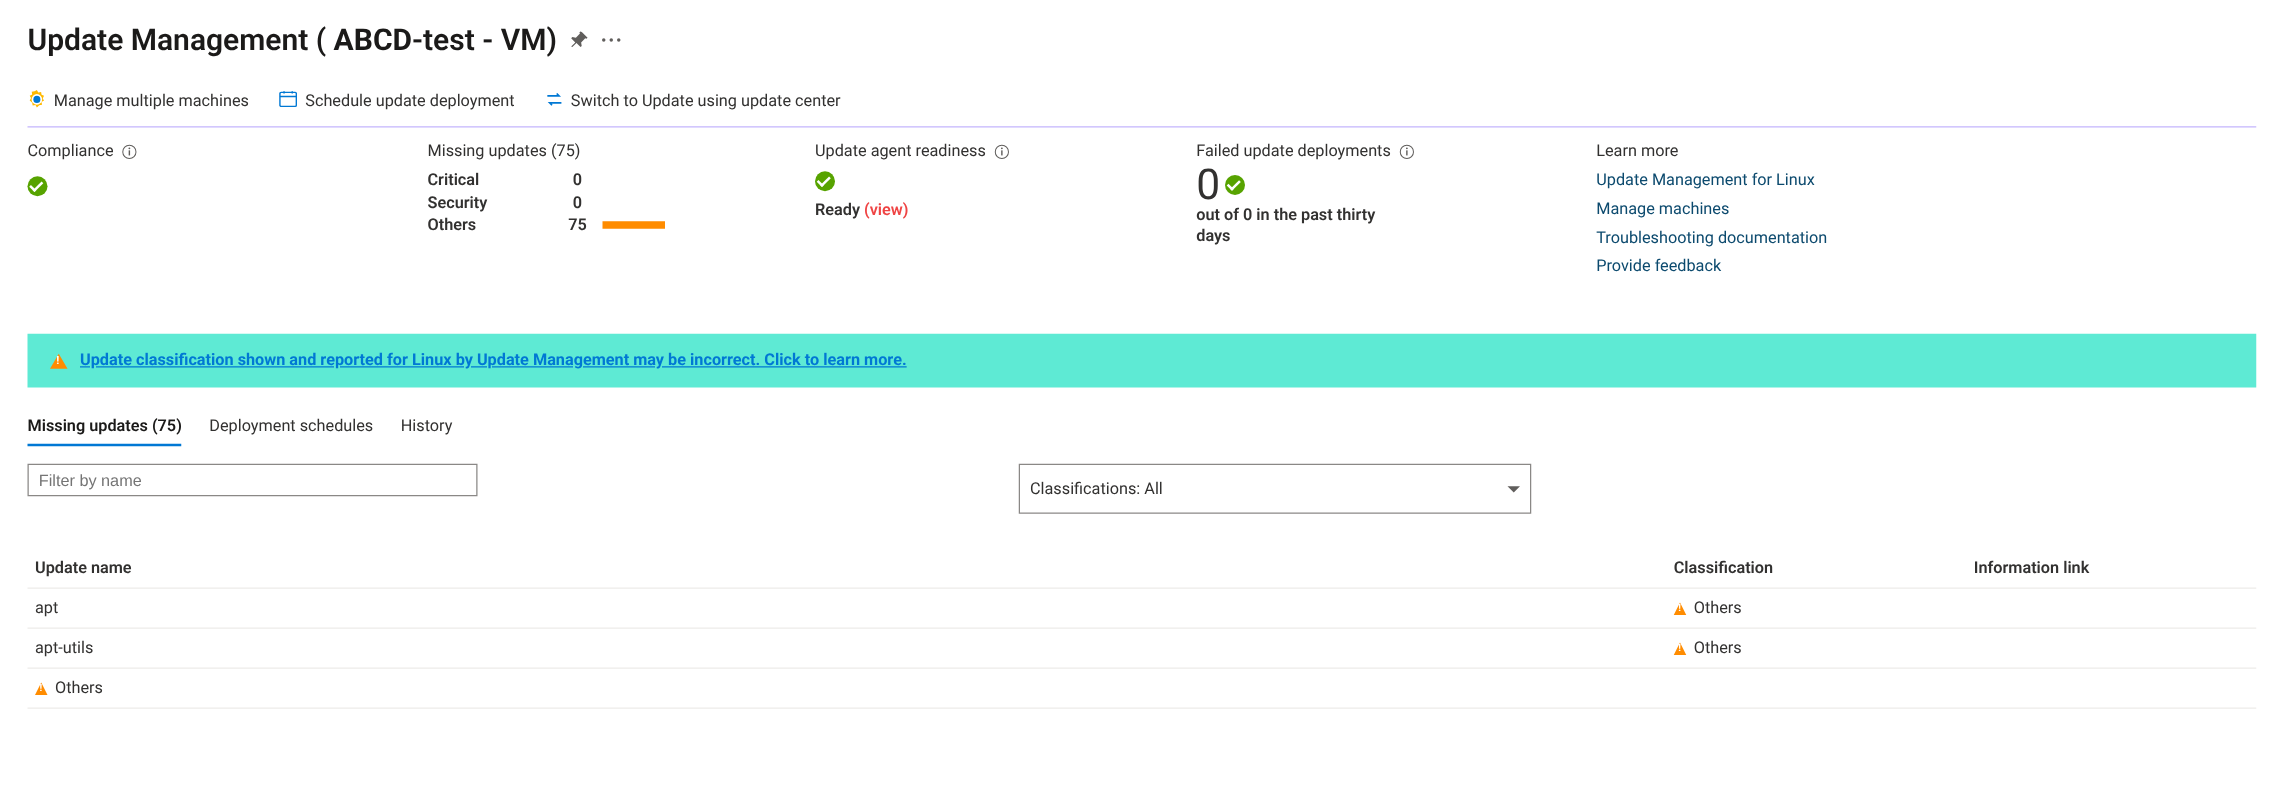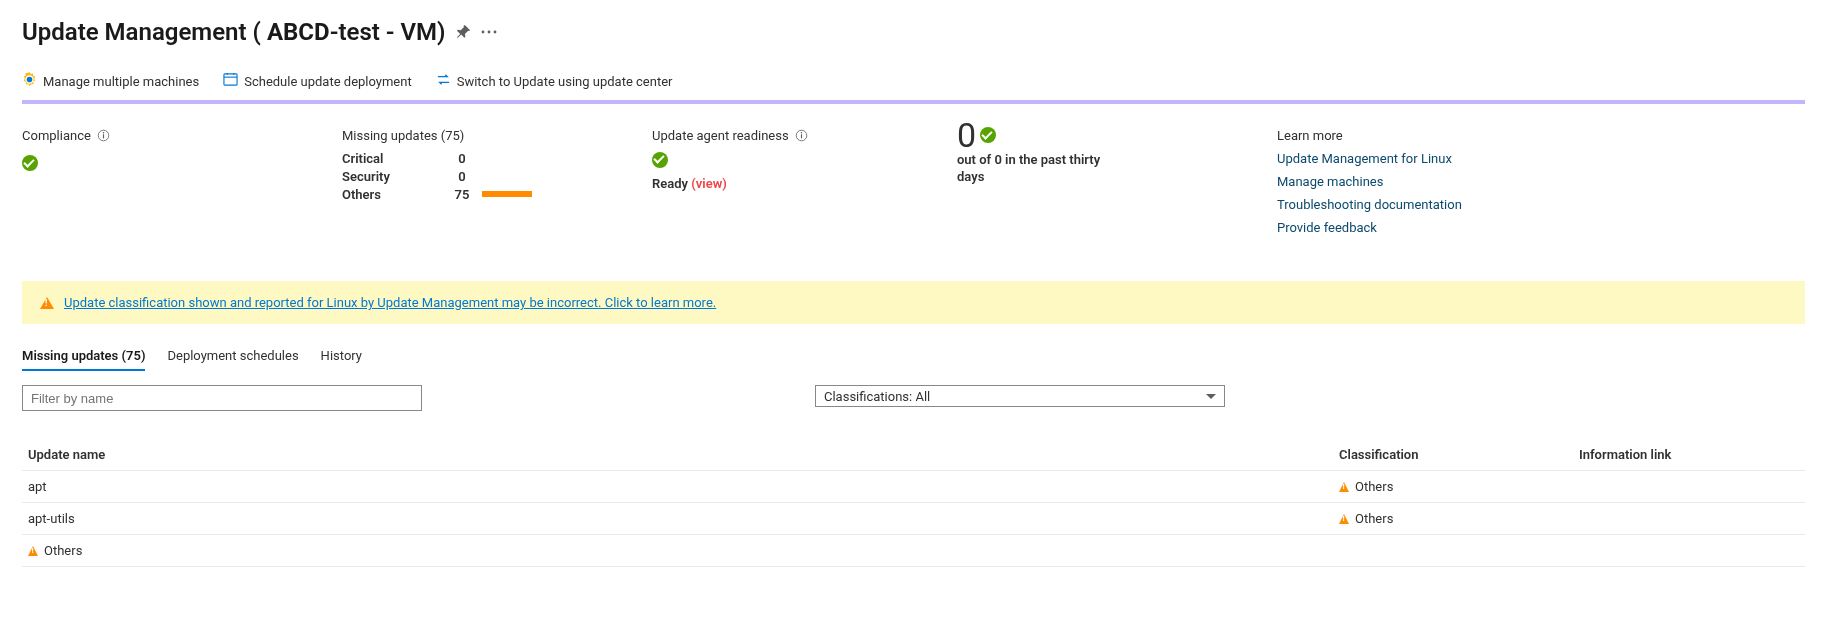--- a/index.html
+++ b/index.html
@@ -33,21 +33,21 @@
     align-items: center;
     color: #605e5c;
   }
   
   .toolbar {
     display: flex;
     align-items: center;
     gap: 24px;
     margin-top: 26px;
     padding-bottom: 10px;
-    border-bottom: 4px solid #c4b5fd;
+    border-bottom: 1px solid #c4b5fd;
   }
   .toolbar-item {
     display: inline-flex;
     align-items: center;
     gap: 6px;
     cursor: pointer;
     color: #323130;
   }
   
   .summary {
@@ -56,21 +56,20 @@
     gap: 0;
     margin-top: 12px;
     padding-bottom: 18px;
   }
   .card-title {
     font-size: 13px;
     color: #323130;
     display: flex;
     align-items: center;
     gap: 6px;
-    margin-top: 12px;
   }
   .info-icon {
     display: inline-flex;
     color: #605e5c;
   }
   .check-badge {
     display: inline-block;
     width: 16px;
     height: 16px;
     background: #57a300;
@@ -108,26 +107,27 @@
   .learn-list a {
     display: block;
     color: #0c4a6e;
     text-decoration: none;
     margin-bottom: 8px;
     cursor: pointer;
     font-size: 13px;
   }
   
   .banner {
-    background: #fef9c3;
+    background: #5eead4;
     padding: 14px 18px;
     display: flex;
     align-items: center;
     gap: 10px;
     margin-top: 20px;
+    font-weight: bold;
   }
   .warn-icon {
     width: 0; height: 0;
     border-left: 7px solid transparent;
     border-right: 7px solid transparent;
     border-bottom: 12px solid #ff8c00;
     position: relative;
     display: inline-block;
   }
   .warn-icon::after {
@@ -156,29 +156,29 @@
     color: #1b1a19;
   }
   
   .filter-row {
     display: flex;
     justify-content: space-between;
     margin-top: 14px;
     gap: 20px;
   }
   .filter-name {
-    width: 400px;
+    width: 360px;
     height: 26px;
     border: 1px solid #8a8886;
     padding: 2px 8px;
     font-size: 13px;
   }
   .classif {
     width: 410px;
-    height: 22px;
+    height: 40px;
     border: 1px solid #8a8886;
     display: flex;
     align-items: center;
     justify-content: space-between;
     padding: 2px 8px;
     cursor: pointer;
     user-select: none;
     margin-right: 580px;
   }
   
@@ -318,20 +318,30 @@
       </span>
     </div>
     <div style="margin-top:8px;"><span class="check-badge"></span></div>
     <div class="ready-line">
       <span>Ready</span>
       <span class="view-link">(view)</span>
     </div>
   </div>
 
   <div class="card card-failed">
+    <div class="card-title">
+      <span>Failed update deployments</span>
+      <span class="info-icon">
+        <svg width="13" height="13" viewBox="0 0 16 16">
+            <circle cx="8" cy="8" r="6.5" fill="none" stroke="currentColor"></circle>
+            <rect x="7.3" y="6.5" width="1.4" height="5" fill="currentColor"></rect>
+            <circle cx="8" cy="4.5" r="0.9" fill="currentColor"></circle>
+          </svg>
+      </span>
+    </div>
     <div class="zero-row">
       <span class="big-zero">0</span>
       <span class="check-badge"></span>
     </div>
     <div class="sub">out of 0 in the past thirty days</div>
   </div>
 
   <div class="card">
     <div class="card-title" style="margin-bottom:8px;">
       <span>Learn more</span>

